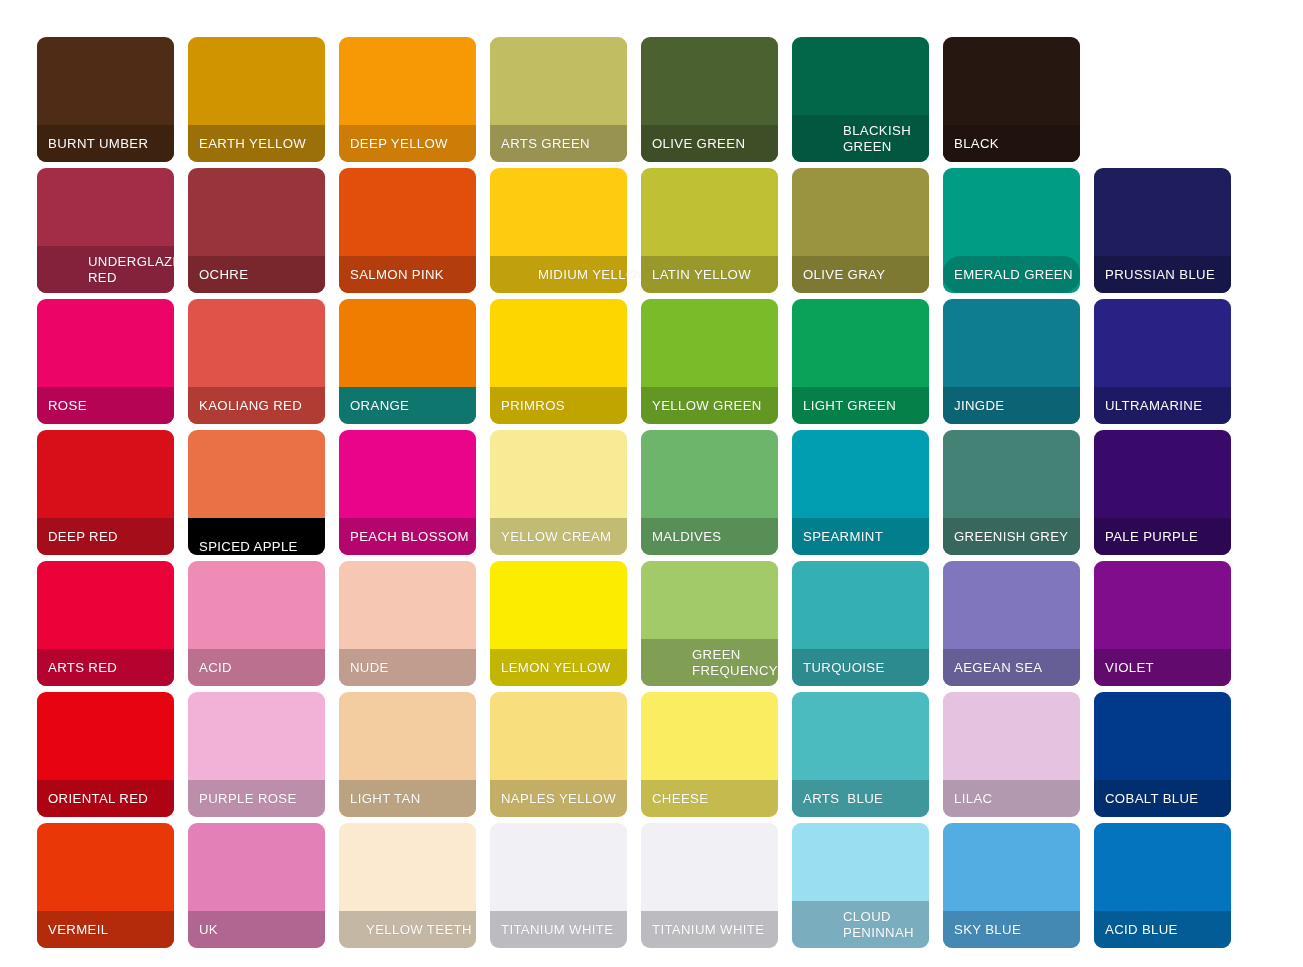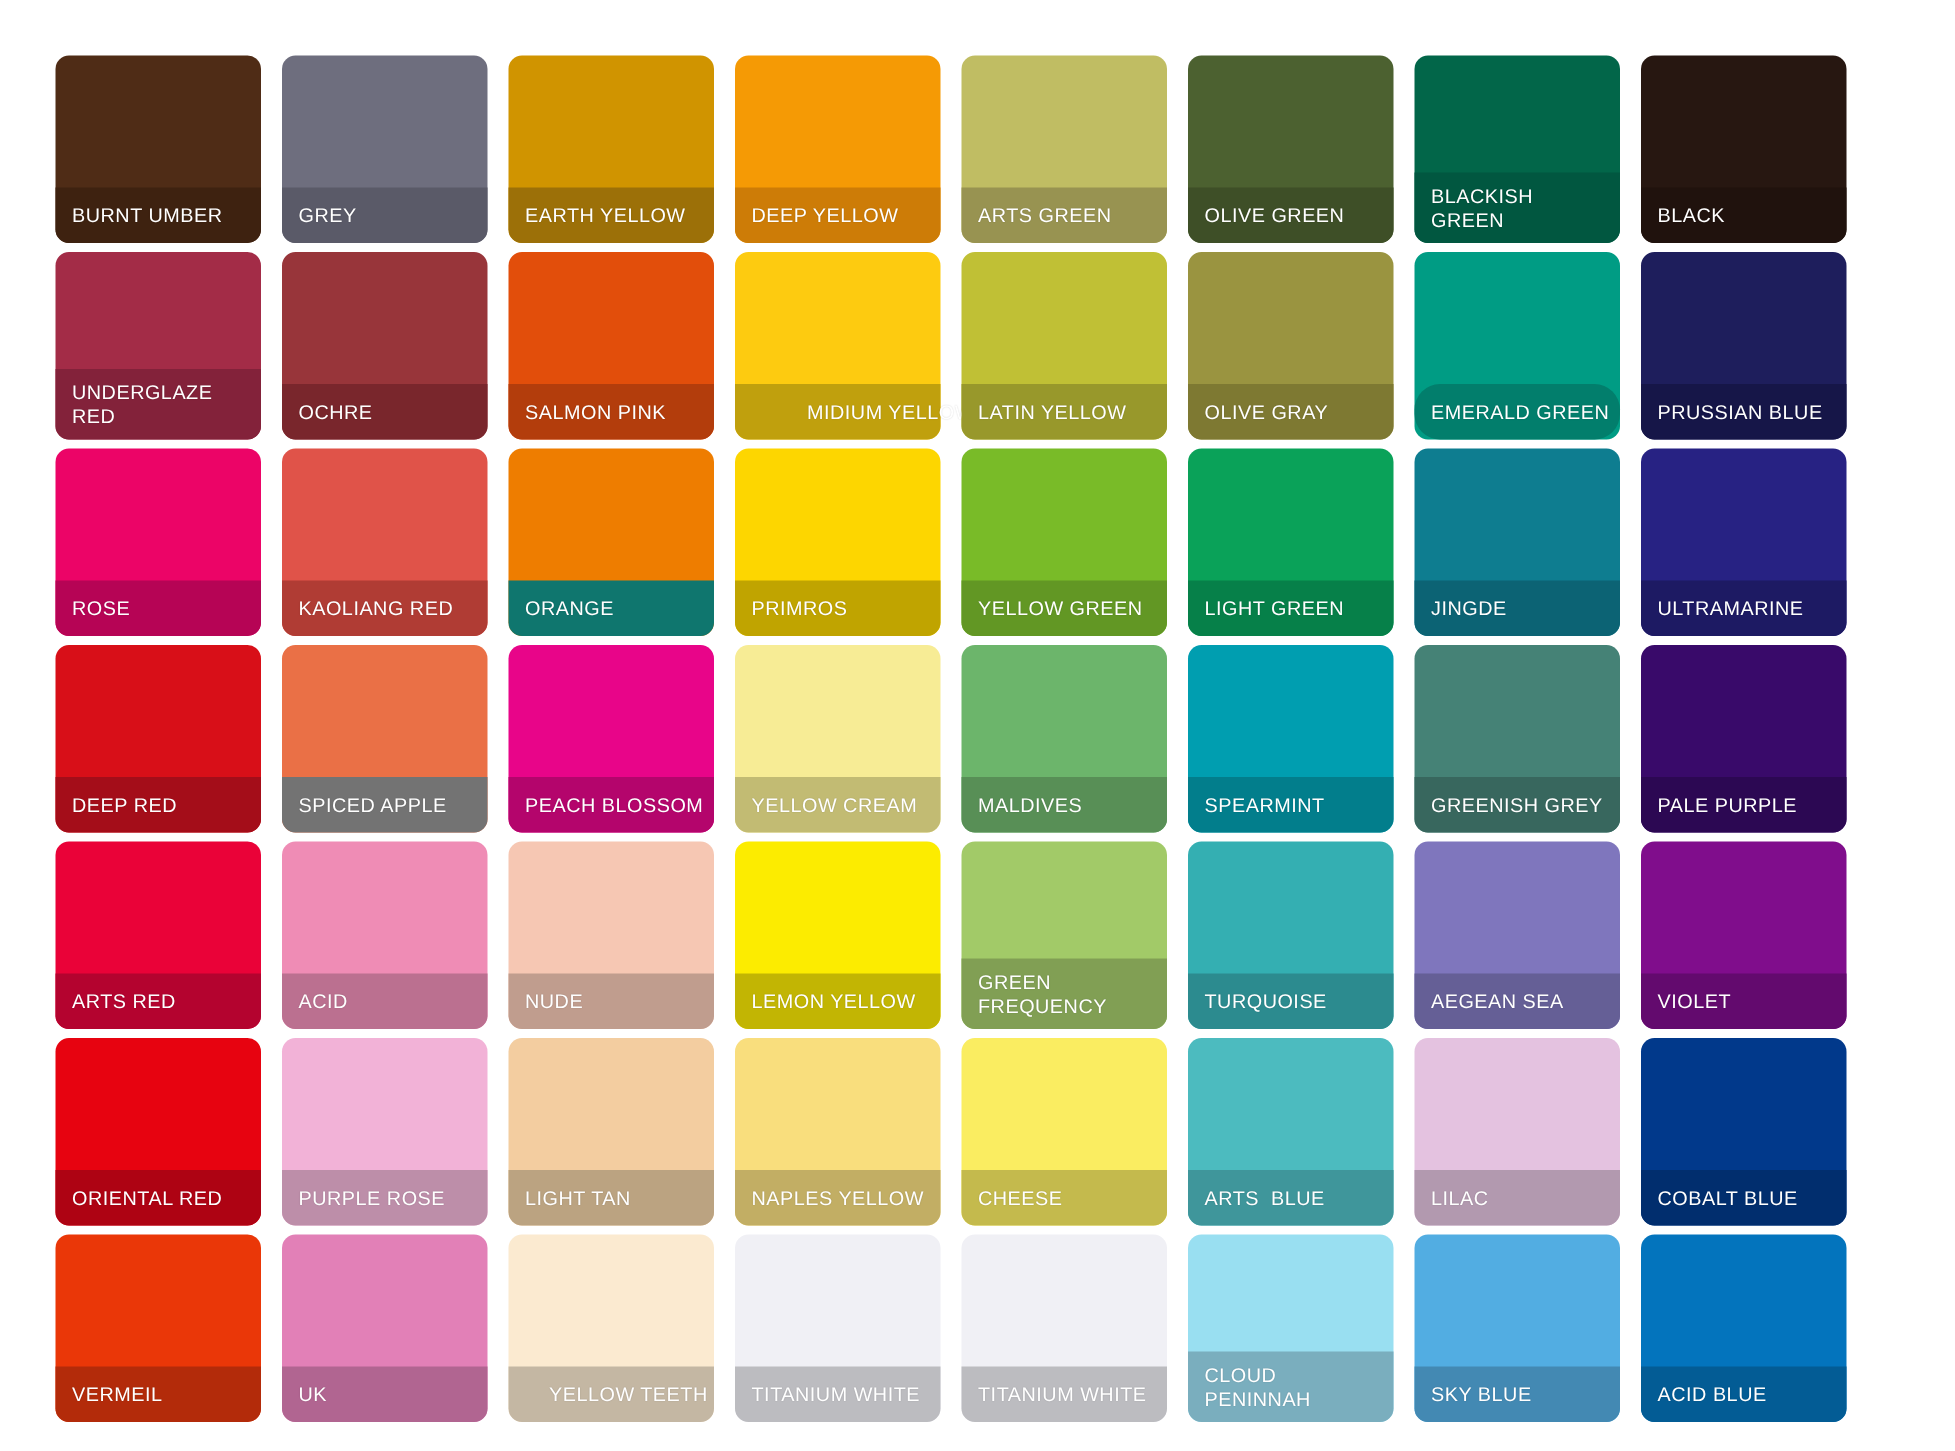--- a/index.html
+++ b/index.html
@@ -73,46 +73,41 @@
     line-height: 16px;
     padding: 0 0 0 11px;
     white-space: pre;
     text-shadow: 0 0 1px rgba(0,0,0,0.18);
     font-family: "Liberation Sans", sans-serif;
   }
 
   .swatch-label.wrap {
     white-space: pre-wrap;
     width: 126px;
+    margin-left: 40px;
   }
 
   .swatch-label.overflow {
     white-space: nowrap;
     width: 140px;
     overflow: visible;
   }
 </style>
 </head>
 <body>
 
 <div id="palette-grid">
     <div class="swatch-row">
       <div class="swatch">
         <div class="swatch-top" style="background: rgb(79, 44, 22);"></div>
         <div class="swatch-band" style="background: rgb(62, 34, 16);">
           <span class="swatch-label">BURNT UMBER</span>
         </div>
       </div>
       <div class="swatch">
-        <div class="swatch-top" style="background: rgb(110, 110, 126);"></div>
-        <div class="swatch-band" style="background: rgb(90, 90, 104);">
-          <span class="swatch-label">GREY</span>
-        </div>
-      </div>
-      <div class="swatch">
         <div class="swatch-top" style="background: rgb(208, 148, 0);"></div>
         <div class="swatch-band" style="background: rgb(156, 112, 8);">
           <span class="swatch-label">EARTH YELLOW</span>
         </div>
       </div>
       <div class="swatch">
         <div class="swatch-top" style="background: rgb(245, 154, 5);"></div>
         <div class="swatch-band" style="background: rgb(205, 124, 7);">
           <span class="swatch-label">DEEP YELLOW</span>
         </div>
@@ -244,21 +239,21 @@
     </div>
     <div class="swatch-row">
       <div class="swatch">
         <div class="swatch-top" style="background: rgb(216, 15, 24);"></div>
         <div class="swatch-band" style="background: rgb(164, 13, 25);">
           <span class="swatch-label">DEEP RED</span>
         </div>
       </div>
       <div class="swatch">
         <div class="swatch-top" style="background: rgb(234, 112, 70);"></div>
-        <div class="swatch-band" style="background: #737373;">
+        <div class="swatch-band" style="background: #000000; align-items: flex-end;">
           <span class="swatch-label">SPICED APPLE</span>
         </div>
       </div>
       <div class="swatch">
         <div class="swatch-top" style="background: rgb(232, 5, 137);"></div>
         <div class="swatch-band" style="background: rgb(180, 5, 108);">
           <span class="swatch-label overflow">PEACH BLOSSOM</span>
         </div>
       </div>
       <div class="swatch">

